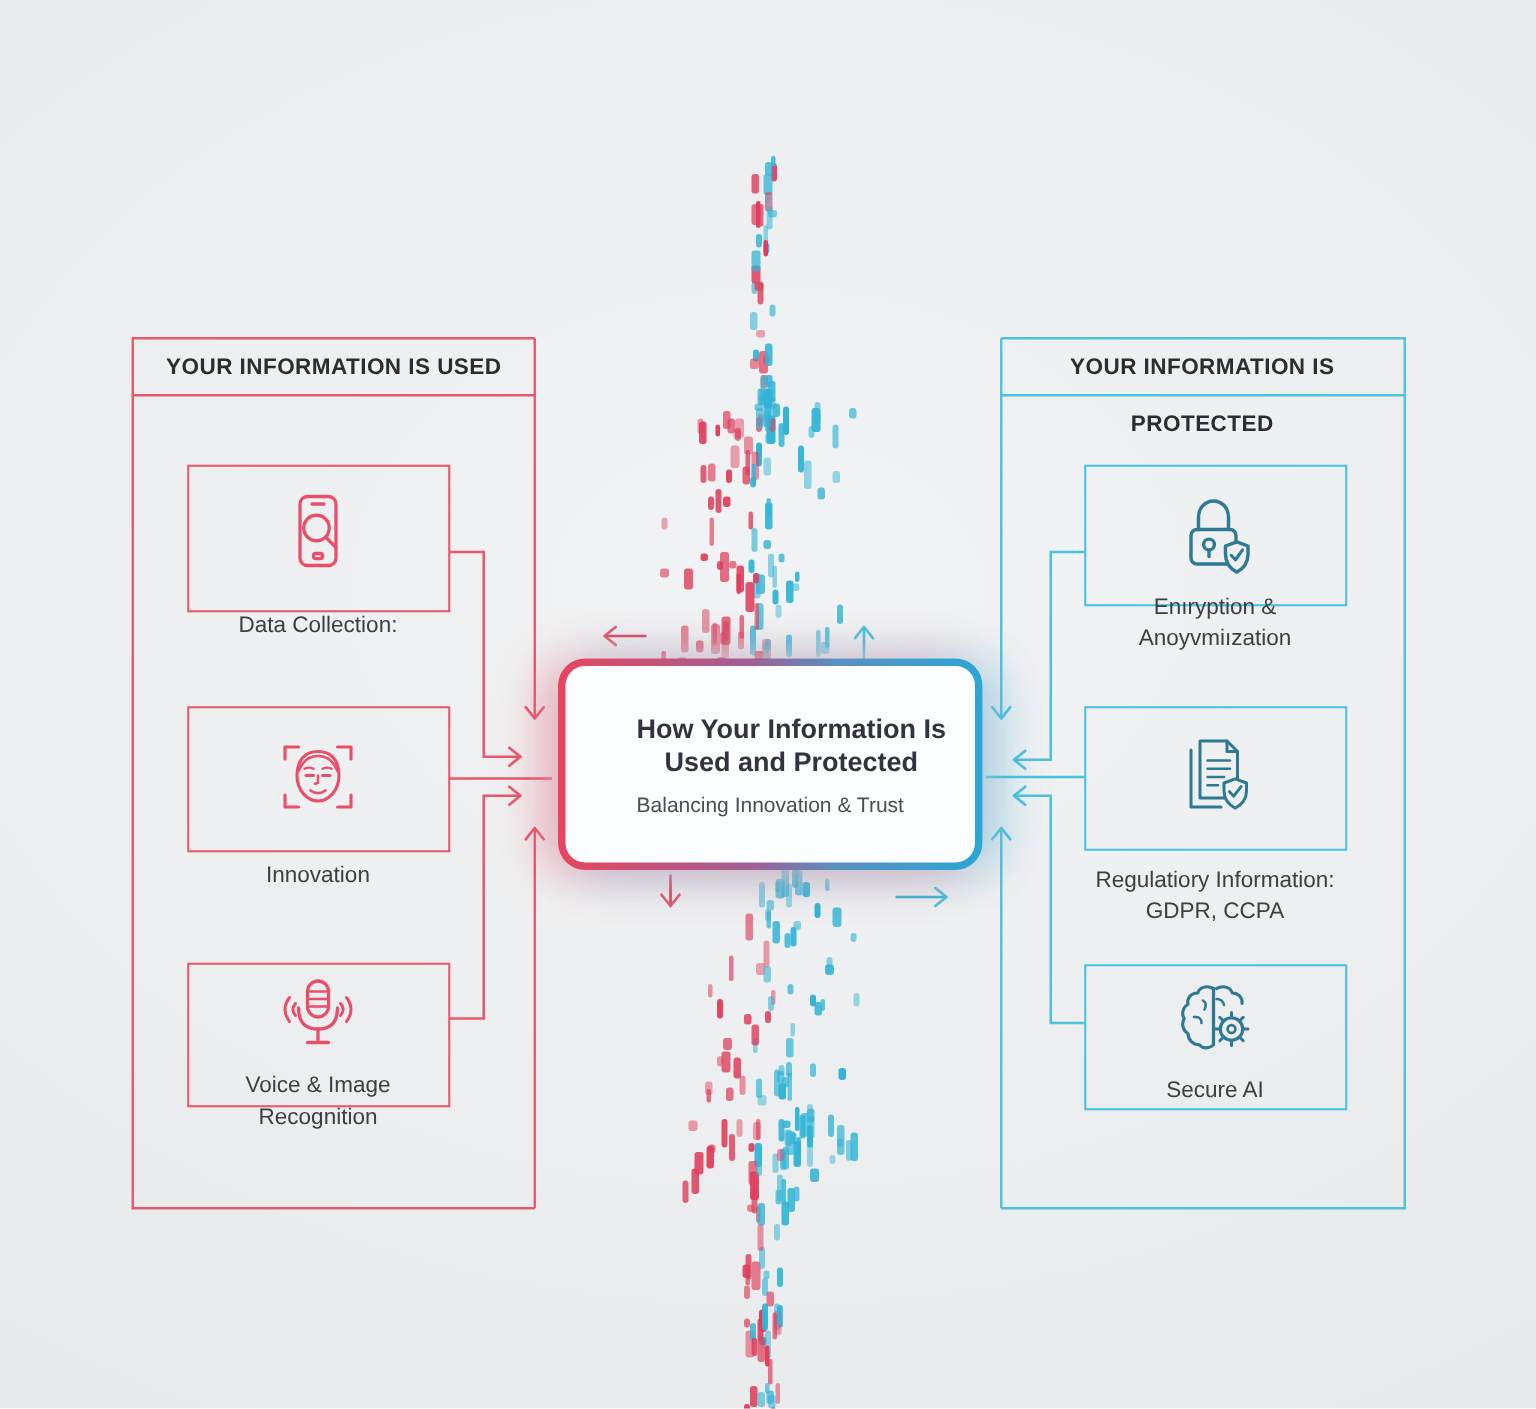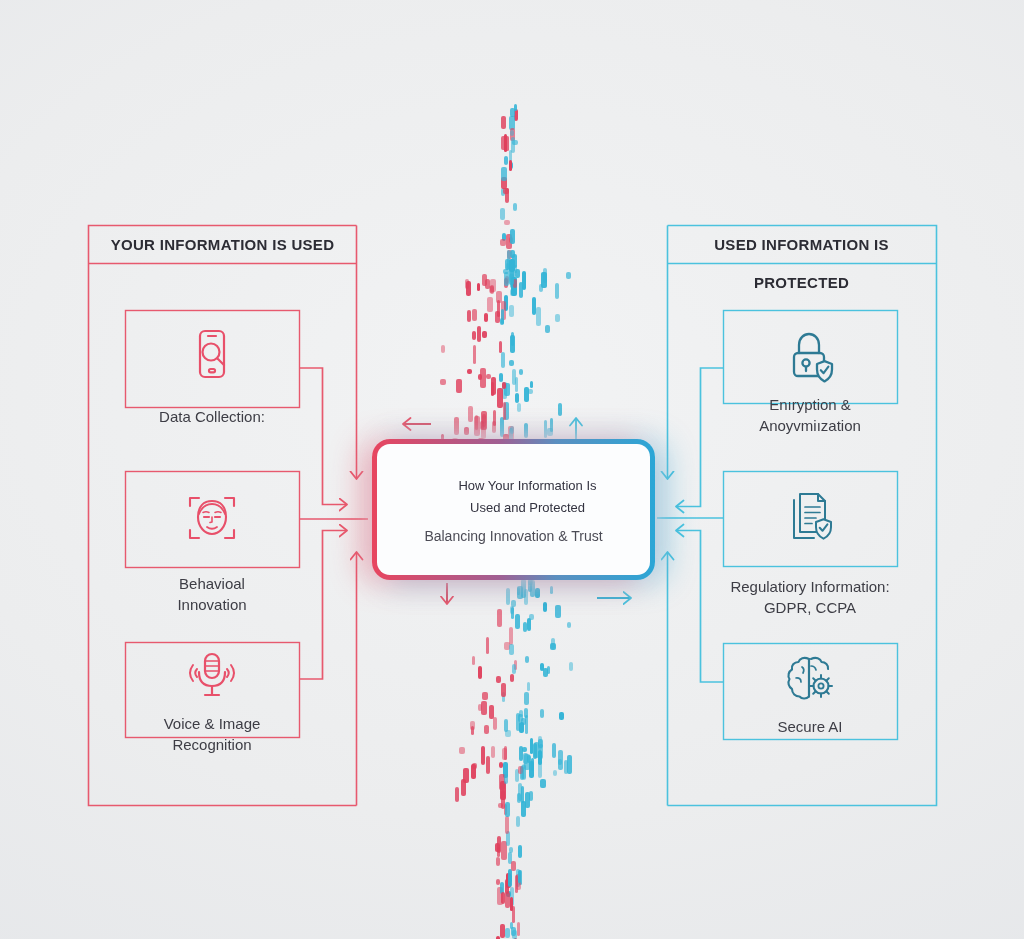--- a/index.html
+++ b/index.html
@@ -25,21 +25,21 @@
     position:absolute; z-index:4; left:372px; top:439px; width:283px; height:141px;
     padding:5px; border-radius:18px;
     background: linear-gradient(90deg, #e8455f 0%, #a05f93 45%, #5b8fc0 65%, #2ba6d6 100%);
     box-shadow: -12px 2px 30px rgba(232,70,95,.38), 12px 2px 30px rgba(43,166,214,.38), 0 0 18px rgba(255,255,255,.9);
   }
   #center-inner {
     width:100%; height:100%; border-radius:13px; background:#fcfdfe;
     display:flex; flex-direction:column; align-items:center; justify-content:center;
   }
   #center-title { font-size:25px; font-weight:800; letter-spacing:.4px; color:#2d2d36; }
-  .center-sub { font-size:13px; font-weight:400; line-height:22px; color:#333340;padding-left:28px; }
+  .center-sub { font-size:18px; font-weight:700; line-height:22px; color:#333340;padding-left:28px; }
   #center-tagline { margin-top:9px; font-size:14px; font-weight:400; color:#4c4c56; }
 </style>
 </head>
 <body>
 
 <div id="stage">
 
   <div id="particles">
       <div class="particle" style="left: 505.9px; top: 136.1px; width: 3.6px; height: 14.5px; background: rgb(223, 63, 92); opacity: 0.77;"></div>
       <div class="particle" style="left: 513.5px; top: 660px; width: 3.5px; height: 9.6px; background: rgb(223, 63, 92); opacity: 0.51;"></div>
@@ -379,21 +379,21 @@
 
     <g fill="none" stroke-width="1.8">
       <path d="M431,424 H404" stroke="#d44a62" marker-end="url(#chev-red)"></path>
       <path d="M576,441 V419" stroke="#4bc2de" marker-end="url(#chev-blue)"></path>
       <path d="M447,583 V603" stroke="#d44a62" marker-end="url(#chev-red)"></path>
       <path d="M597,598 H630" stroke="#3fb3d4" marker-end="url(#chev-blue)"></path>
     </g>
   </svg>
 
   <div class="panel-header" style="left:88px; top:226px;">YOUR INFORMATION IS USED</div>
-  <div class="panel-header" style="left:667px; top:226px;">USED INFORMATION IS PROTECTED</div>
+  <div class="panel-header" style="left:667px; top:226px;">YOUR INFORMATION IS PROTECTED</div>
 
   <div class="icon-wrap" style="left:180px; top:324px;">
     <svg viewBox="0 0 64 64" width="64" height="64" fill="none" stroke="#e8506a" stroke-width="2.2" stroke-linecap="round" stroke-linejoin="round">
       <rect x="20" y="7" width="24" height="46" rx="5"></rect>
       <line x1="28" y1="12" x2="36" y2="12"></line>
       <rect x="29" y="45" width="6" height="3.4" rx="1.6"></rect>
       <circle cx="31" cy="28" r="8.5"></circle>
       <line x1="37.5" y1="34.5" x2="44" y2="41"></line>
     </svg>
   </div>
@@ -472,21 +472,20 @@
         <line x1="50.8" y1="28.2" x2="48.3" y2="30.7"></line>
           <line x1="37.7" y1="41.3" x2="35.2" y2="43.8"></line>
       </g>
     </svg>
   </div>
 
   <div class="box-label" style="left:107px; top:406px;">
     <div>Data Collection:</div>
   </div>
   <div class="box-label" style="left:107px; top:573px;">
-    <div>Behavioal</div>
     <div>Innovation</div>
   </div>
   <div class="box-label" style="left:107px; top:713px;">
     <div>Voice &amp; Image</div>
     <div>Recognition</div>
   </div>
 
   <div class="box-label" style="left:705px; top:394px;">
     <div>Enıryption &amp;</div>
     <div>Anoyvmiızation</div>

